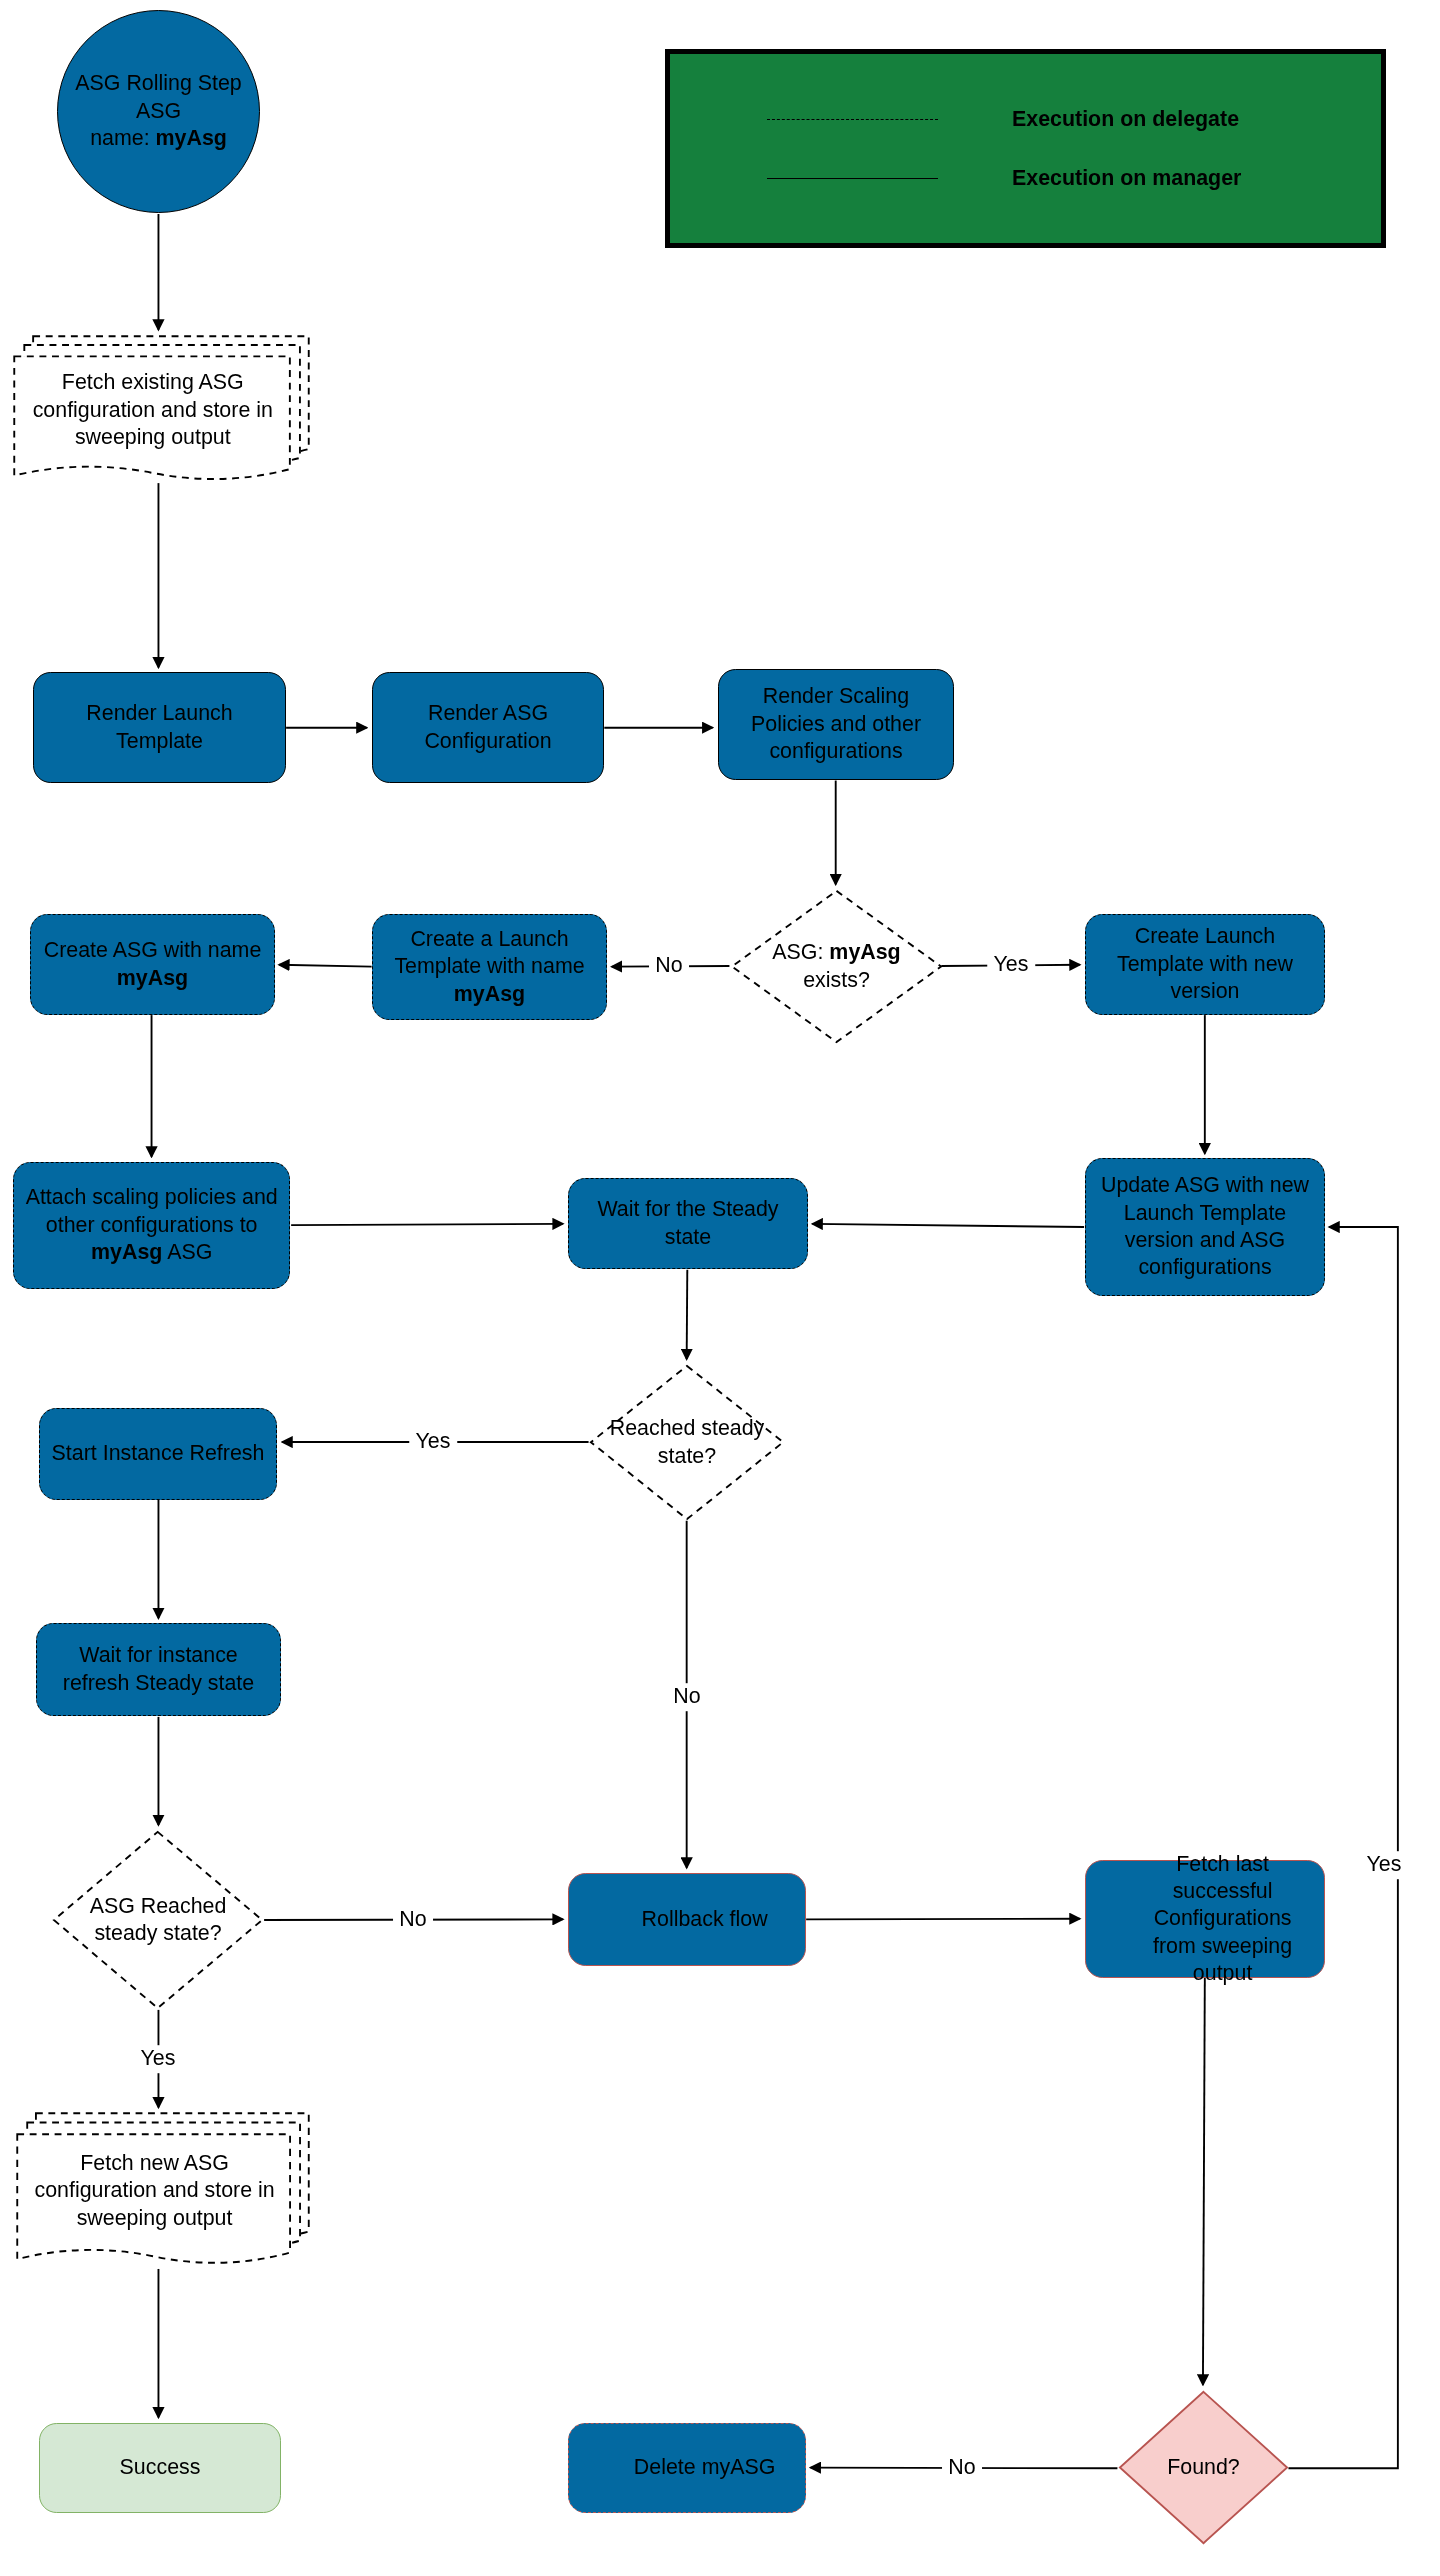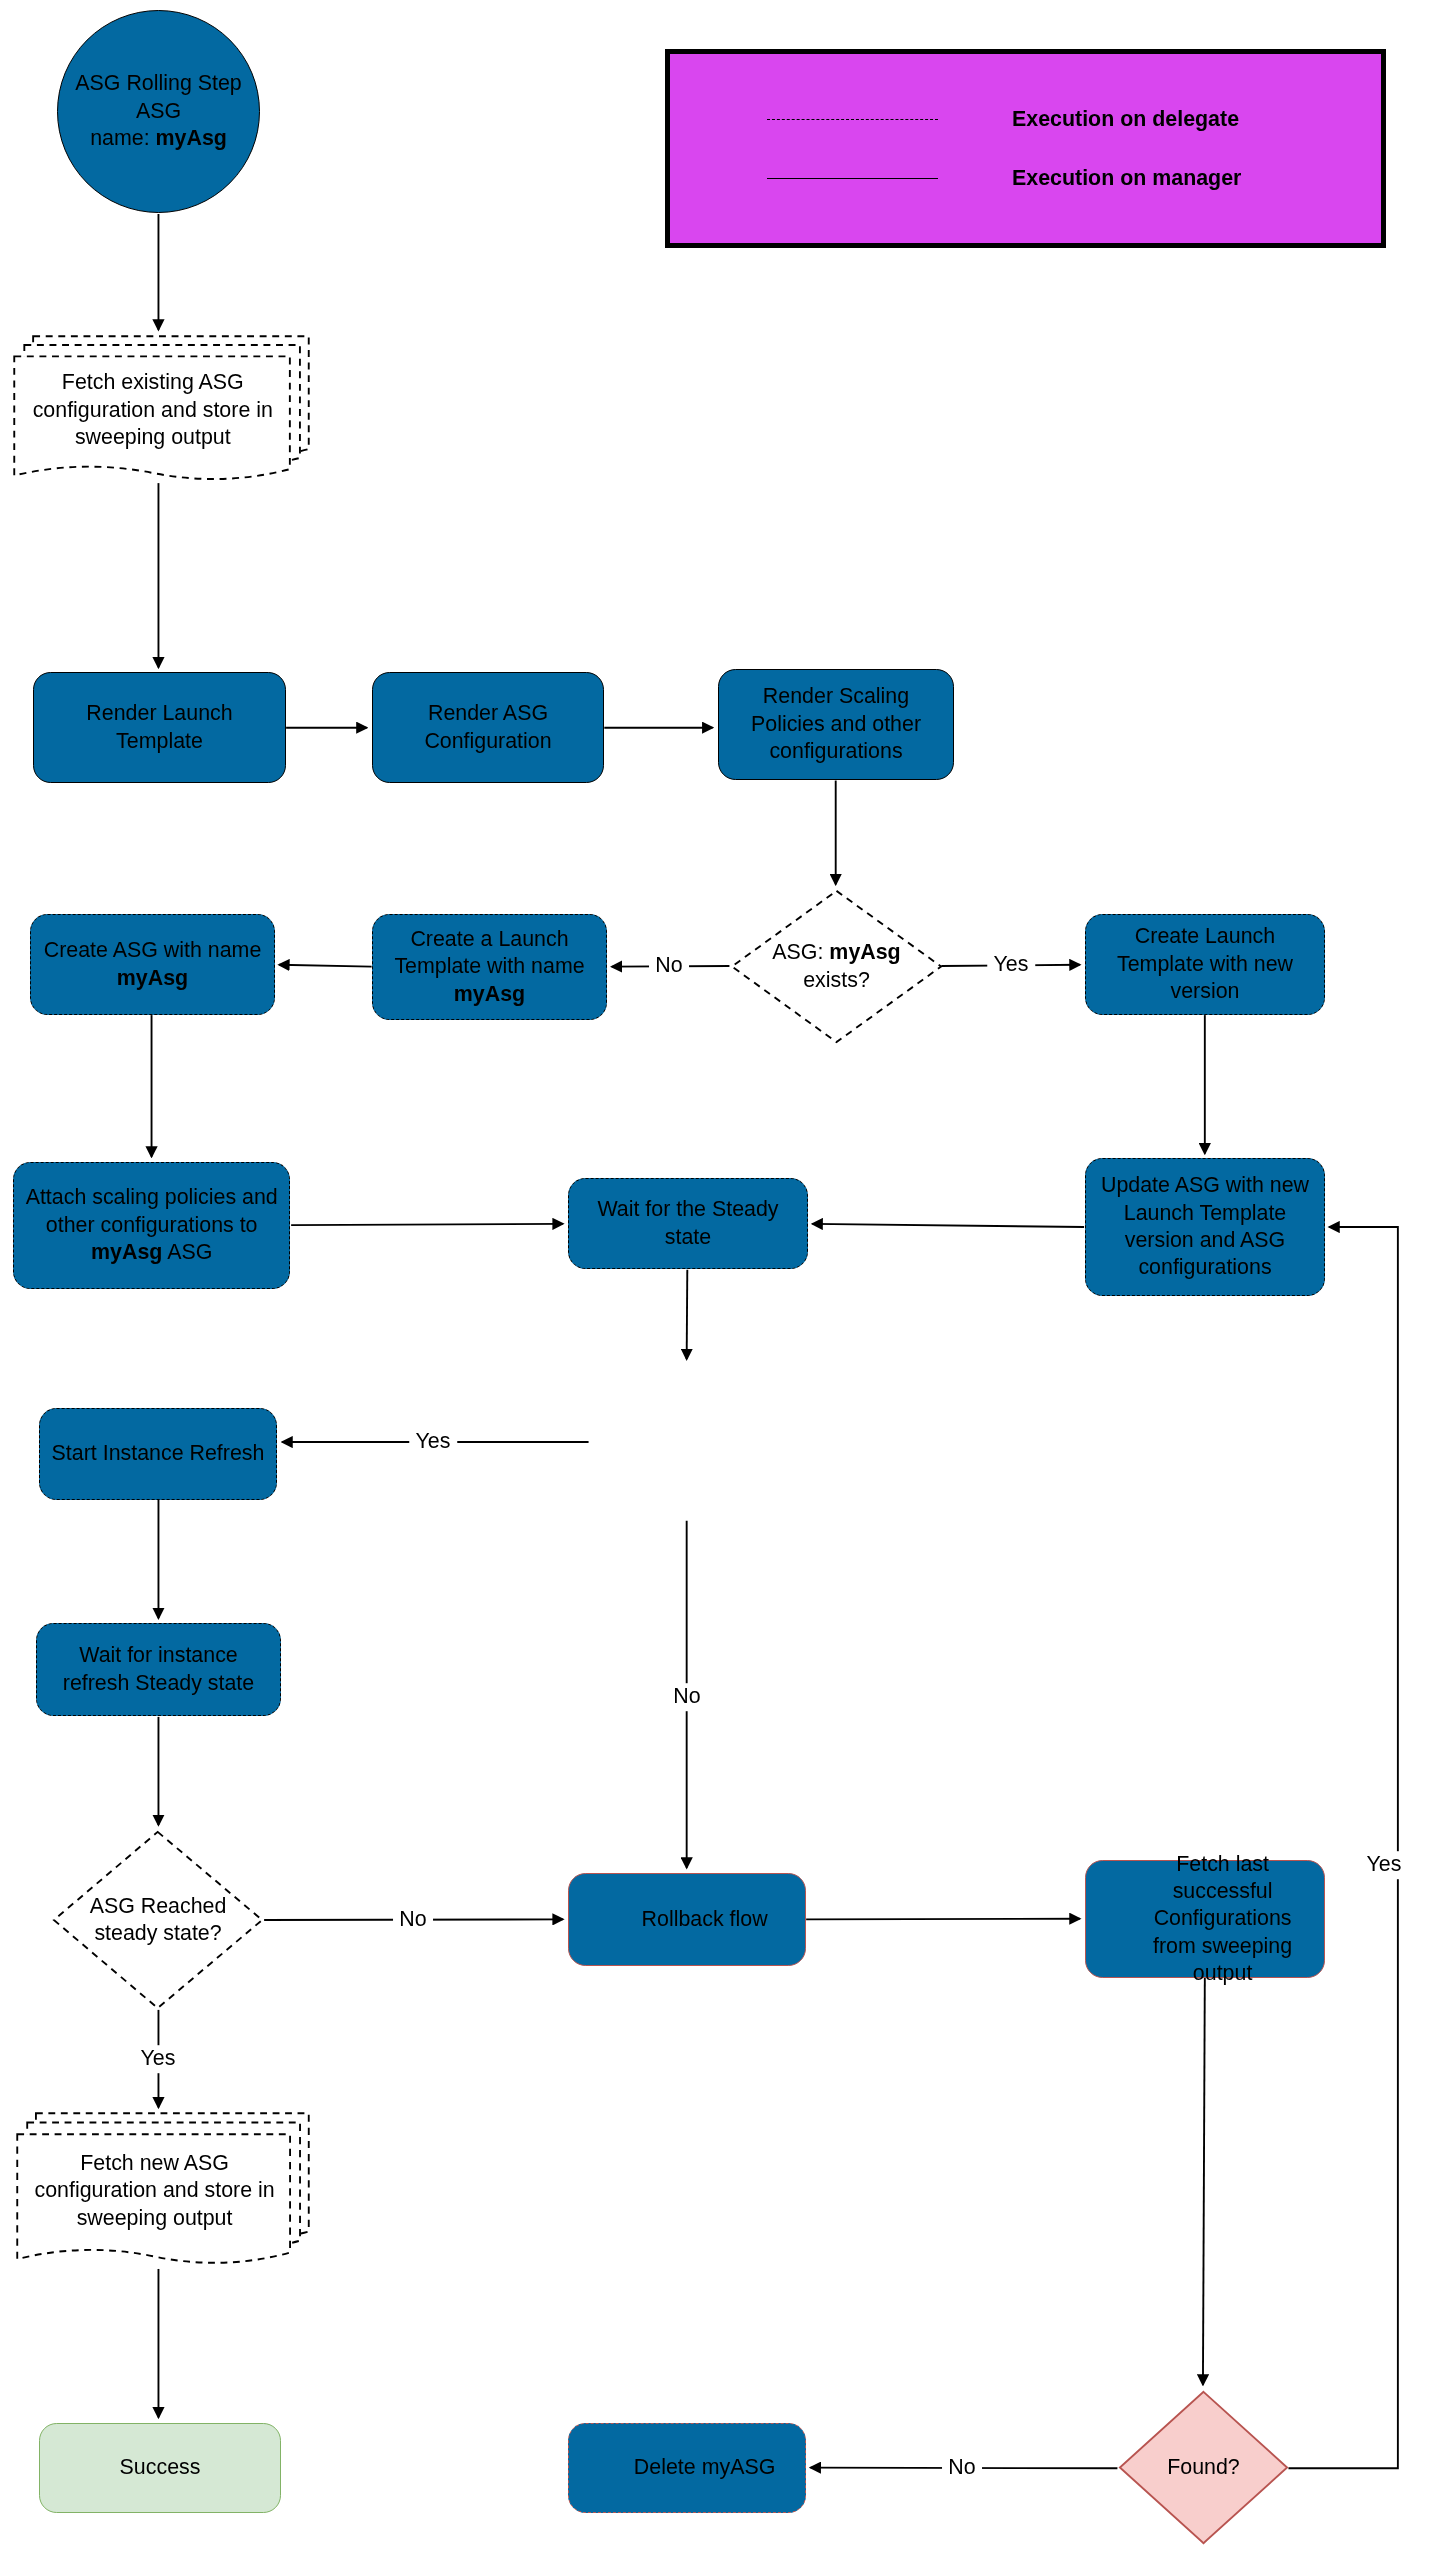--- a/index.html
+++ b/index.html
@@ -46,21 +46,21 @@
     padding: 1.3px 6.3px;
     font-size: 21.4px;
     white-space: nowrap;
   }
   
   .legend {
     position: absolute;
     left: 665px; top: 49px; width: 721px; height: 199px;
     border: 5.7px solid #000;
     box-sizing: border-box;
-    background: #d946ef;
+    background: #15803d;
     display: flex; flex-direction: column; justify-content: center;
   }
   .legend-row { display: flex; align-items: center; height: 59px; }
   .legend-line { width: 171px; height: 0; margin-left: 97px; }
   .legend-line.dash  { border-top: 1.9px dashed #000; }
   .legend-line.solid { border-top: 1.9px solid #000; }
   .legend-label { margin-left: 74px; font-weight: bold; font-size: 21.4px; }
 </style>
 </head>
 <body>
@@ -165,20 +165,28 @@
   <div class="node rounded dashed" style="left:13.2px; top:1162px; width:277px; height:127px;">
     <span><span>Attach scaling policies and other configurations to </span><b>myAsg</b><span> ASG</span></span>
   </div>
   <div class="node rounded dashed" style="left:568px; top:1178px; width:240px; height:91px;">
     <span>Wait for the Steady state</span>
   </div>
   <div class="node rounded dashed" style="left:1085px; top:1158px; width:240px; height:138px;">
     <span>Update ASG with new Launch Template version and ASG configurations</span>
   </div>
 
+  <div class="shape-wrap" style="left:589px; top:1364px; width:196px; height:157px;">
+    <svg viewBox="0 0 312 249" preserveAspectRatio="none">
+      <polygon points="156,3 309,124 156,246 3,124" fill="#ffffff" stroke="#000" stroke-width="3" stroke-dasharray="11 9"></polygon>
+    </svg>
+    <div class="shape-text diamond-text">
+      <span>Reached steady state?</span>
+    </div>
+  </div>
 
   <div class="node rounded dashed" style="left:39px; top:1396px; width:238px; height:92px;margin-top:12px;">
     <span>Start Instance Refresh</span>
   </div>
   <div class="node rounded dashed" style="left:36px; top:1623px; width:245px; height:93px;">
     <span>Wait for instance refresh Steady state</span>
   </div>
 
   <div class="shape-wrap" style="left:52px; top:1830px; width:212px; height:180px;">
     <svg viewBox="0 0 337 286" preserveAspectRatio="none">

